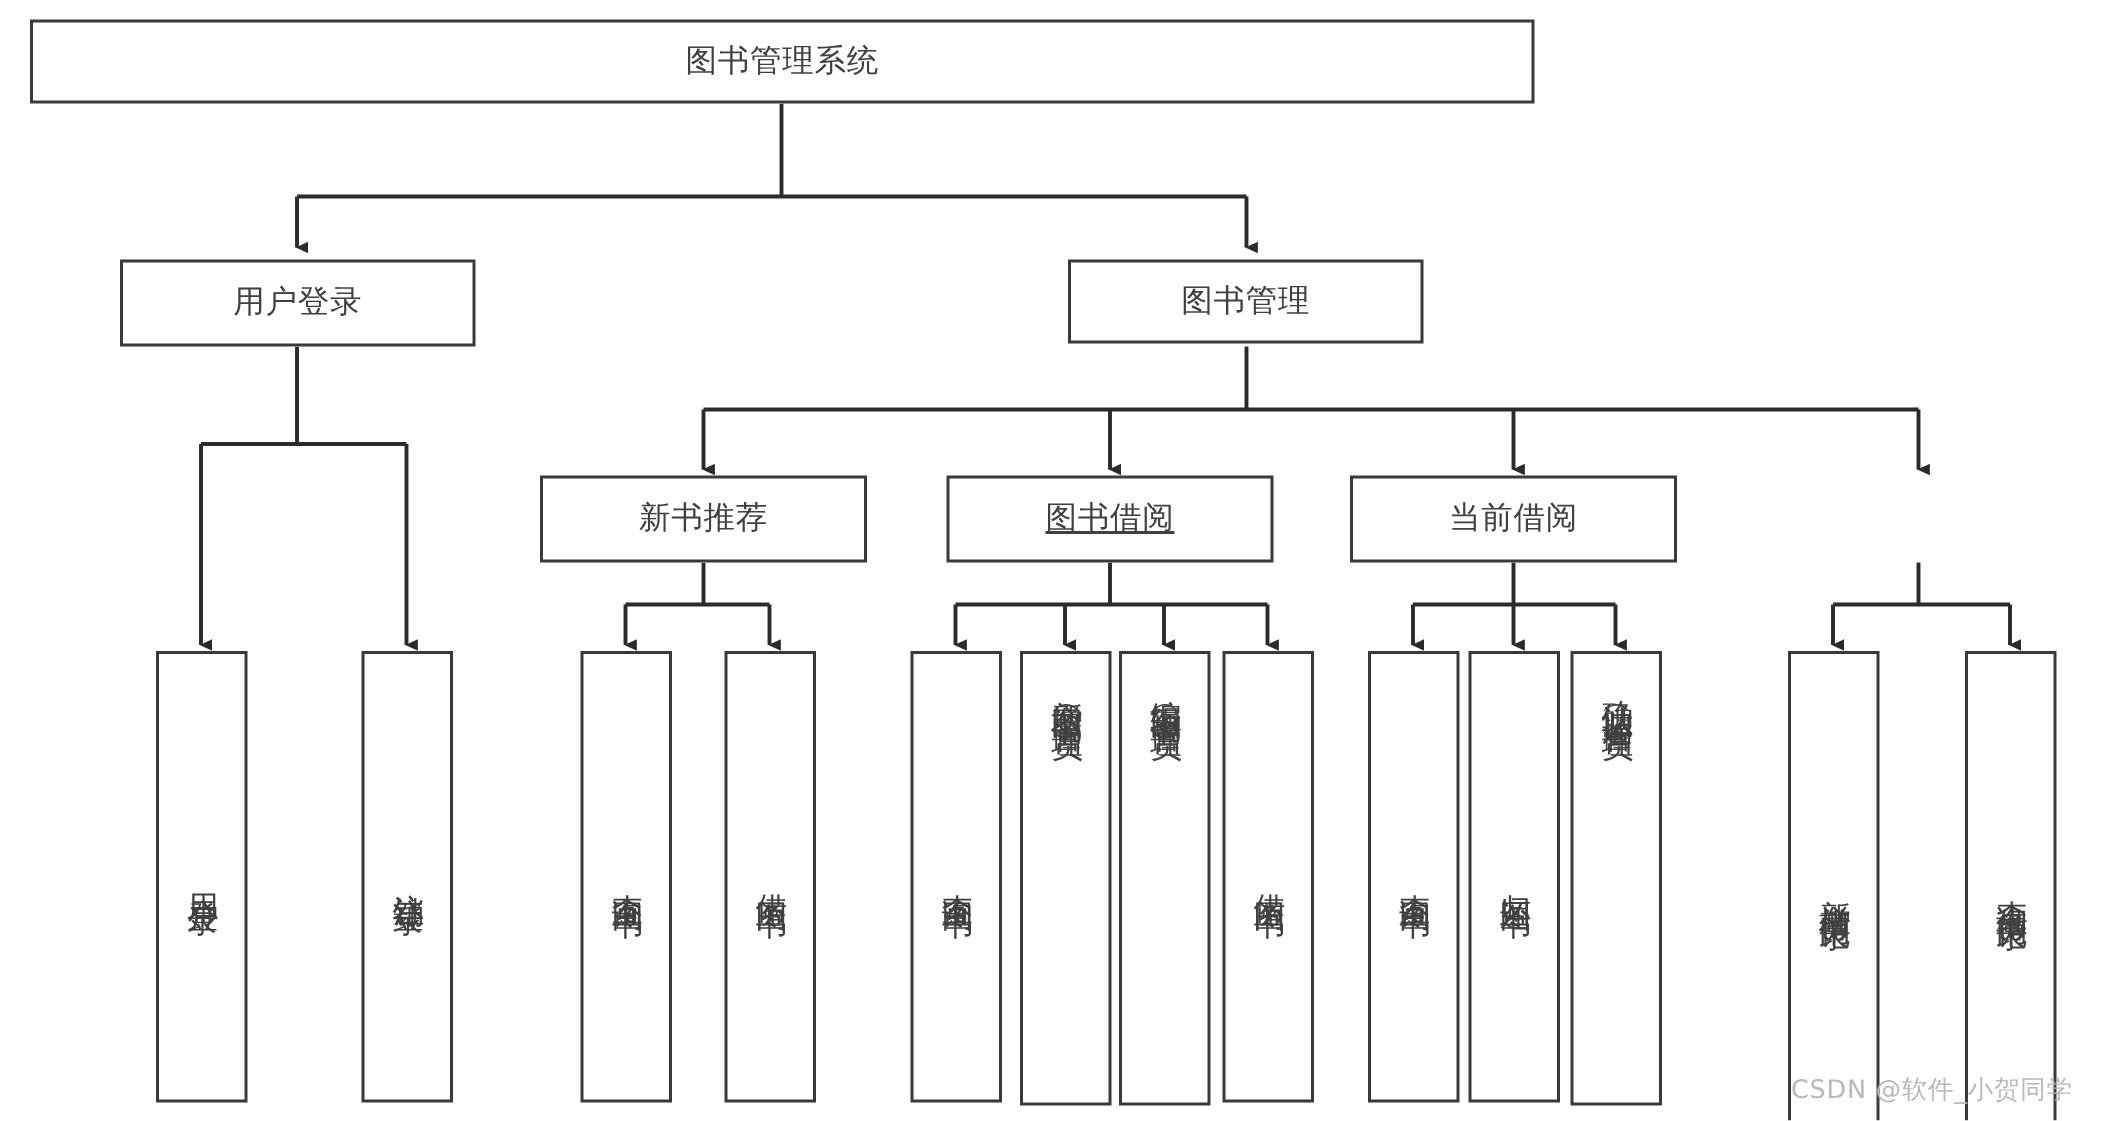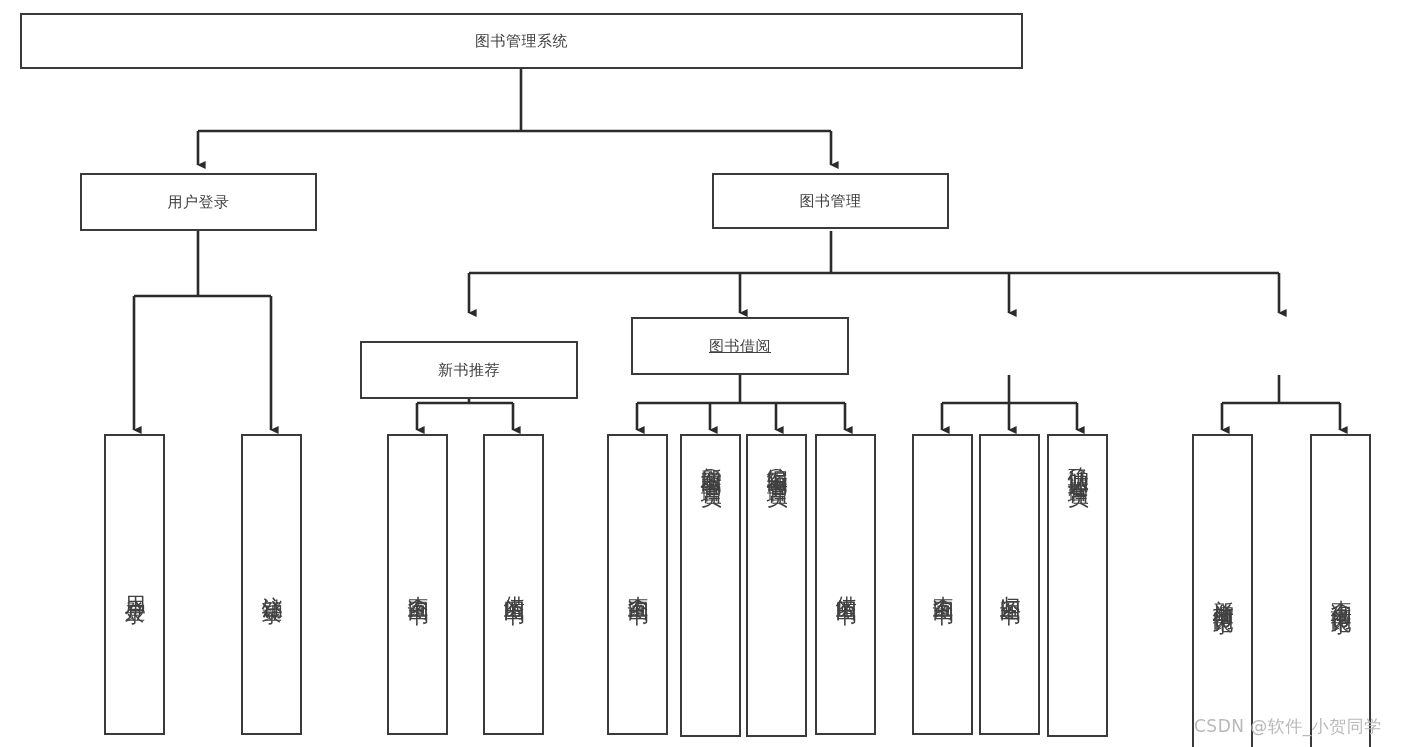--- a/index.html
+++ b/index.html
@@ -31,21 +31,21 @@
     box-sizing: border-box;
     background: #ffffff;
     border: 2px solid #3a3a3a;
     display: flex;
     align-items: center;
     justify-content: center;
     color: #404040;
     z-index: 2;
   }
   .node-label {
-    font-size: 15px;
+    font-size: 21px;
     line-height: 1.22;
     color: #404040;
     letter-spacing: 0.5px;
     text-align: center;
     white-space: nowrap;
   }
   
   .node.vertical {
     align-items: flex-start;
     padding-top: 14px;
@@ -130,25 +130,28 @@
     <span class="node-label">图书管理系统</span>
   </div>
 
   <div class="node" style="left:80px; top:173px; width:237px; height:58px;">
     <span class="node-label">用户登录</span>
   </div>
   <div class="node" style="left:712px; top:173px; width:237px; height:56px;">
     <span class="node-label">图书管理</span>
   </div>
 
-  <div class="node" style="left:360px; top:317px; width:218px; height:58px;margin-top:24px;">
+  <div class="node" style="left:360px; top:317px; width:218px; height:58px;">
     <span class="node-label">新书推荐</span>
   </div>
   <div class="node" style="left:631px; top:317px; width:218px; height:58px;text-decoration:underline;">
     <span class="node-label">图书借阅</span>
+  </div>
+  <div class="node" style="left:900px; top:317px; width:218px; height:58px;">
+    <span class="node-label">当前借阅</span>
   </div>
 
   <div class="node vertical centered" style="left:104px; top:434px; width:61px; height:301px;">
     <span class="node-label">用户登录</span>
   </div>
   <div class="node vertical centered" style="left:241px; top:434px; width:61px; height:301px;">
     <span class="node-label">注销登录</span>
   </div>
 
   <div class="node vertical centered" style="left:387px; top:434px; width:61px; height:301px;">

